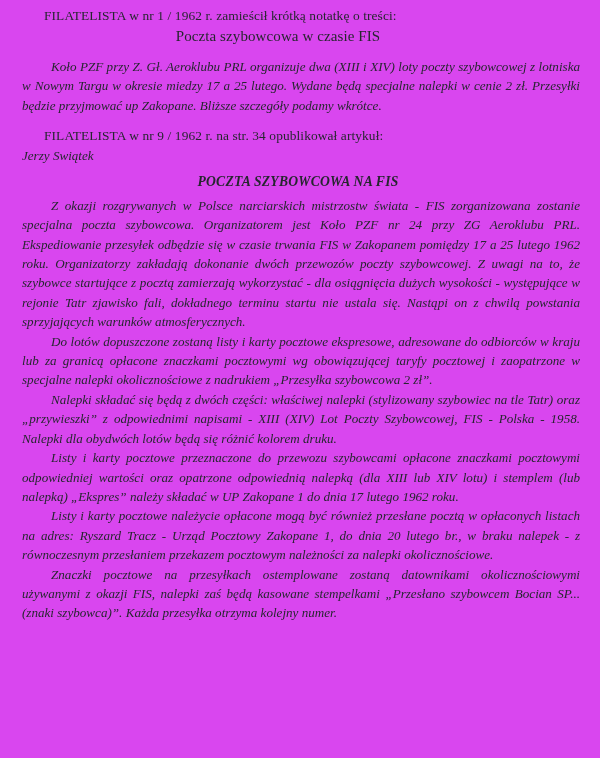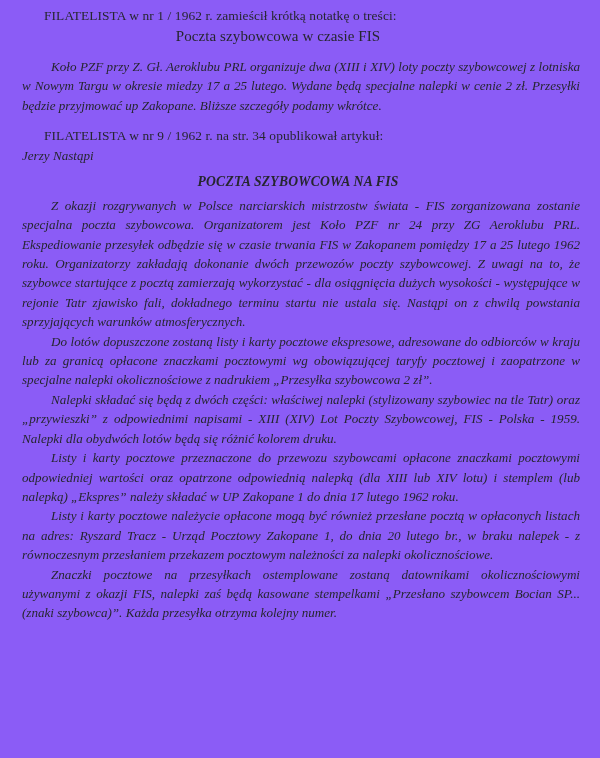--- a/index.html
+++ b/index.html
@@ -16,21 +16,21 @@
     color: #26262f;
     -webkit-font-smoothing: antialiased;
   }
 
   .page {
     position: relative;
     width: 600px;
     height: 758px;
     box-sizing: border-box;
     padding: 6px 20px 0 22px;
-    background: #8b5cf6;
+    background: #d946ef;
   }
 
   
   .para {
     margin: 0;
     font-size: 13.1px;
     line-height: 19.4px;
     text-align: justify;
     text-justify: inter-word;
     font-style: italic;
@@ -101,33 +101,33 @@
     <div class="gap-a"></div>
 
     <p class="para">Koło PZF  przy Z. Gł. Aeroklubu PRL organizuje dwa (XIII i XIV) loty poczty szybowcowej z lotniska w Nowym Targu w okresie miedzy 17 a 25 lutego. Wydane będą specjalne  nalepki w cenie 2 zł. Przesyłki będzie przyjmować  up  Zakopane. Bliższe szczegóły podamy wkrótce.</p>
   </div>
 
   <div class="gap-a"></div>
 
   <div class="section-two">
     <p class="lead">FILATELISTA w nr 9 / 1962 r.  na str. 34 opublikował artykuł:</p>
 
-    <p class="author">Jerzy Nastąpi</p>
+    <p class="author">Jerzy Swiątek</p>
 
     <div class="gap-b"></div>
 
     <h1 class="heading">POCZTA SZYBOWCOWA NA FIS</h1>
 
     <div class="gap-c"></div>
 
     <p class="para">Z okazji rozgrywanych w Polsce narciarskich mistrzostw świata - FIS zorganizowana zostanie specjalna poczta szybowcowa. Organizatorem jest Koło PZF nr 24 przy ZG Aeroklubu PRL. Ekspediowanie przesyłek odbędzie się w czasie trwania FIS w Zakopanem pomiędzy 17 a 25 lutego 1962 roku. Organizatorzy zakładają dokonanie dwóch przewozów poczty szybowcowej. Z uwagi na to, że szybowce startujące z pocztą zamierzają wykorzystać - dla osiągnięcia dużych wysokości - występujące w rejonie Tatr zjawisko fali, dokładnego terminu startu nie ustala się. Nastąpi on z chwilą powstania sprzyjających warunków atmosferycznych.</p>
 
     <p class="para">Do lotów dopuszczone zostaną listy i karty pocztowe ekspresowe, adresowane do odbiorców w kraju lub za granicą opłacone znaczkami pocztowymi wg obowiązującej taryfy pocztowej i zaopatrzone w specjalne nalepki okolicznościowe z nadrukiem „Przesyłka szybowcowa 2 zł”.</p>
 
-    <p class="para">Nalepki składać się będą z dwóch części: właściwej nalepki (stylizowany szybowiec na tle Tatr) oraz „przywieszki” z odpowiednimi napisami - XIII (XIV) Lot Poczty Szybowcowej, FIS - Polska - 1959. Nalepki dla obydwóch lotów będą się różnić kolorem druku.</p>
+    <p class="para">Nalepki składać się będą z dwóch części: właściwej nalepki (stylizowany szybowiec na tle Tatr) oraz „przywieszki” z odpowiednimi napisami - XIII (XIV) Lot Poczty Szybowcowej, FIS - Polska - 1958. Nalepki dla obydwóch lotów będą się różnić kolorem druku.</p>
 
 
     <p class="para">Listy i karty pocztowe przeznaczone do przewozu szybowcami opłacone znaczkami pocztowymi odpowiedniej wartości oraz  opatrzone odpowiednią nalepką (dla XIII lub XIV lotu) i stemplem (lub nalepką) „Ekspres” należy składać w UP Zakopane 1 do dnia 17 lutego 1962 roku.</p>
 
     <p class="para">Listy i karty pocztowe należycie opłacone mogą być również przesłane pocztą w  opłaconych listach na adres: Ryszard Tracz - Urząd Pocztowy Zakopane 1, do dnia 20 lutego br., w braku nalepek - z równoczesnym przesłaniem przekazem pocztowym należności za nalepki okolicznościowe.</p>
 
     <p class="para">Znaczki pocztowe na przesyłkach ostemplowane zostaną datownikami okolicznościowymi używanymi z okazji FIS, nalepki zaś będą kasowane stempelkami „Przesłano szybowcem Bocian SP... (znaki szybowca)”. Każda przesyłka otrzyma  kolejny numer.</p>
   </div>
 
 </div>

